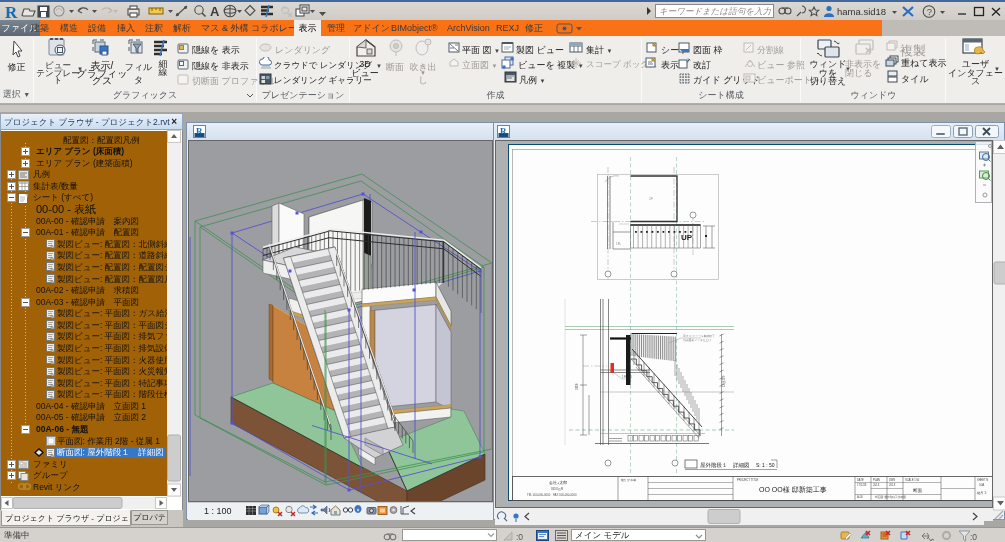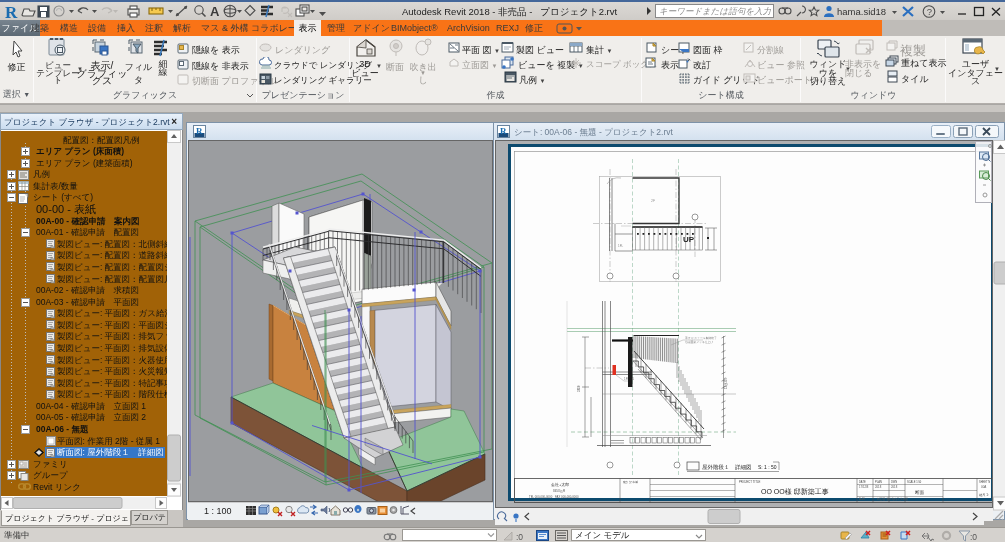--- a/index.html
+++ b/index.html
@@ -24,21 +24,21 @@
 #pbtabs{left:0;top:510px;width:183px;height:17px;background:#c9c6c2}
 
 #w3d{left:186px;top:122px;width:307px;height:398px;background:#ecf0f4;border:1px solid #7d92a8}
 #w3dtitle{left:0;top:0;width:309px;height:17px;background:linear-gradient(#e8eff7,#d4e1ef);color:#6b7f93;line-height:16px;font-size:10.5px}
 #v3d{left:1px;top:17px;width:305px;height:362px;background:#9b9da0;border:1px solid #666}
 #v3dbar{left:1px;top:379px;width:305px;height:18px;background:#eef1f4;font-size:10px;color:#222}
 
 #wsh{left:493px;top:122px;width:512px;height:398px;background:#ecf0f4;border:1px solid #7d92a8}
 #wshtitle{left:0;top:0;width:510px;height:17px;background:linear-gradient(#e8eff7,#d4e1ef);color:#4a5a6a;line-height:16px;font-size:10.5px}
 #vsh{left:1px;top:17px;width:498px;height:368px;background:#aeb0b2;border:1px solid #666;overflow:hidden}
-#shpaper{position:absolute;left:12px;top:3px;width:486px;height:357px;background:#fdfdfd;border:3px solid #0c4a6e}
+#shpaper{position:absolute;left:12px;top:3px;width:486px;height:357px;background:#fdfdfd;border:1px solid #0c4a6e}
 #wshvs{left:499px;top:17px;width:12px;height:368px;background:#f0f0f0}
 #wshhs{left:1px;top:385px;width:498px;height:13px;background:#f0f0f0}
 .gr{color:#9d9a96}
 </style></head>
 <body>
 <div class="abs" id="topline"></div>
 <div class="abs" id="titlebar">
  <svg class="abs" style="left:3px;top:0px" width="22" height="19" viewBox="0 0 22 19">
       <text x="2" y="16" font-size="17" font-weight="bold" fill="#1a6cb0" font-family="Liberation Serif">R</text>
     </svg>
@@ -102,21 +102,20 @@
         <path d="M9,10 l4,4 M13,10 l-4,4"></path>
       </g>
   <g transform="translate(295,0)">
         <rect x="1" y="6" width="8" height="7" fill="#fff"></rect>
         <rect x="5" y="2" width="9" height="8" fill="#fff"></rect>
         <rect x="7" y="4" width="5" height="4" fill="#e8e6e3"></rect>
       </g>
       <path d="M310,7 l5,0 l-2.5,3 z" fill="#4d4d4d" stroke="none"></path>
   <path d="M319,6 l7,0 M319,9 l7,0 l-3.5,4 z" fill="#4d4d4d" stroke="none"></path>
  </svg>
- <div class="abs" style="left:402px;top:3.5px;width:230px;height:14px;font-size:9.5px;color:#222;white-space:nowrap">Autodesk Revit 2018 - 非売品 - &nbsp;&nbsp;プロジェクト2.rvt</div>
  <div class="abs" style="left:647px;top:5px;width:0;height:0;border-left:4px solid #333;border-top:4px solid transparent;border-bottom:4px solid transparent"></div>
  <div class="abs" style="left:655px;top:2px;width:119px;height:14px;background:#fff;border:1px solid #898989;font-size:8.5px;color:#8a8a8a;line-height:12px;padding-left:3px;font-style:italic">キーワードまたは語句を入力</div>
  <svg class="abs" style="left:776px;top:2px" width="180" height="15" viewBox="0 0 180 15" fill="none" stroke="#4d4d4d" stroke-width="1.1">
   <g transform="translate(2,0)">
         <circle cx="4" cy="7" r="3"></circle>
         <circle cx="10" cy="7" r="3"></circle>
         <path d="M4,4 l6,0"></path>
       </g>
   <g transform="translate(18,0)">
         <path d="M3,12 L7,8 M8,2 a3.4,3.4 0 1 1 -0.1,7"></path>
@@ -435,21 +434,21 @@
       <rect x="0.5" y="0.5" width="8" height="8" fill="#fff" stroke="#9a9a9a"></rect>
       <path d="M2,4.5 h5" stroke="#555" stroke-width="1"></path>
     </svg>
 <svg class="abs" style="left:17;top:61.9" width="11" height="11">
       <rect x="0.5" y="0.5" width="9" height="10" fill="#fff" stroke="#666"></rect>
       <path d="M6,0.5 l4,0 l0,4" fill="#d8d4cc" stroke="#666"></path>
       <path d="M2,4 h5 M2,6 h5 M2,8 h4" stroke="#999" stroke-width=".7"></path>
     </svg>
 <div class="trow" style="left:32px;top:61.4px;color:#111;font-weight:normal;font-size:8.5px">シート (すべて)</div>
 <div class="trow" style="left:35px;top:73.0px;color:#111;font-weight:normal;font-size:11px">00-00 - 表紙</div>
-<div class="trow" style="left:35px;top:84.6px;color:#111;font-weight:bold;font-size:8.5px">00A-00 - 確認申請　案内図</div>
+<div class="trow" style="left:35px;top:84.6px;color:#111;font-weight:normal;font-size:8.5px">00A-00 - 確認申請　案内図</div>
 <svg class="abs" style="left:20px;top:97.14px" width="9" height="9" shape-rendering="crispEdges">
       <rect x="0.5" y="0.5" width="8" height="8" fill="#fff" stroke="#9a9a9a"></rect>
       <path d="M2,4.5 h5" stroke="#555" stroke-width="1"></path>
     </svg>
 <div class="trow" style="left:35px;top:96.1px;color:#111;font-weight:normal;font-size:8.5px">00A-01 - 確認申請　配置図</div>
 <svg class="abs" style="left:45;top:108.2" width="11" height="10">
       <rect x="0.5" y="0.5" width="8" height="8" fill="#eceae6" stroke="#777"></rect>
       <path d="M2,2.5 h5 M2,4.5 h4 M2,6.5 h5" stroke="#888" stroke-width=".7"></path>
       <path d="M5,6 l4,3 l-4,0 Z" fill="#c8c4bc" stroke="#777" stroke-width=".6"></path>
     </svg>
@@ -770,21 +769,20 @@
       </svg>
     </div>
 </div>
 <div class="abs" id="wsh">
   <div class="abs" id="wshtitle">
 <svg class="abs" style="left:3px;top:2px" width="13" height="13">
         <rect x="0.5" y="0.5" width="12" height="12" fill="#fff" stroke="#6a85a0"></rect>
         <rect x="1.5" y="8" width="10" height="4" fill="#1a4a7a"></rect>
         <text x="3" y="9" font-size="9" font-weight="bold" fill="#1a6cb0" font-family="Liberation Serif">R</text>
       </svg>
-<span style="position:absolute;left:20px;top:1px;color:#6b7d90;font-size:8.5px;white-space:nowrap">シート: 00A-06 - 無題 - プロジェクト2.rvt</span>
 <svg class="abs" style="left:437px;top:2px" width="68" height="13" viewBox="0 0 68 13">
 <rect x="0.5" y="0.5" width="19" height="12" rx="2" fill="#f6f9fc" stroke="#9ab0c6"></rect>
         <rect x="5" y="8" width="9" height="2" rx="1" fill="#6a7a8a"></rect>
 <rect x="22.5" y="0.5" width="19" height="12" rx="2" fill="#f4f7fa" stroke="#8aa0b6"></rect>
         <rect x="28" y="3" width="8" height="7" fill="none" stroke="#5a6a7a" stroke-width="1.4"></rect>
 <rect x="44.5" y="0.5" width="23" height="12" rx="2" fill="#f4f7fa" stroke="#8aa0b6"></rect>
         <path d="M52,3 l7,7 M59,3 l-7,7" stroke="#3a4a5a" stroke-width="1.8"></path>
 </svg>
     </div>
   <div class="abs" id="vsh">

